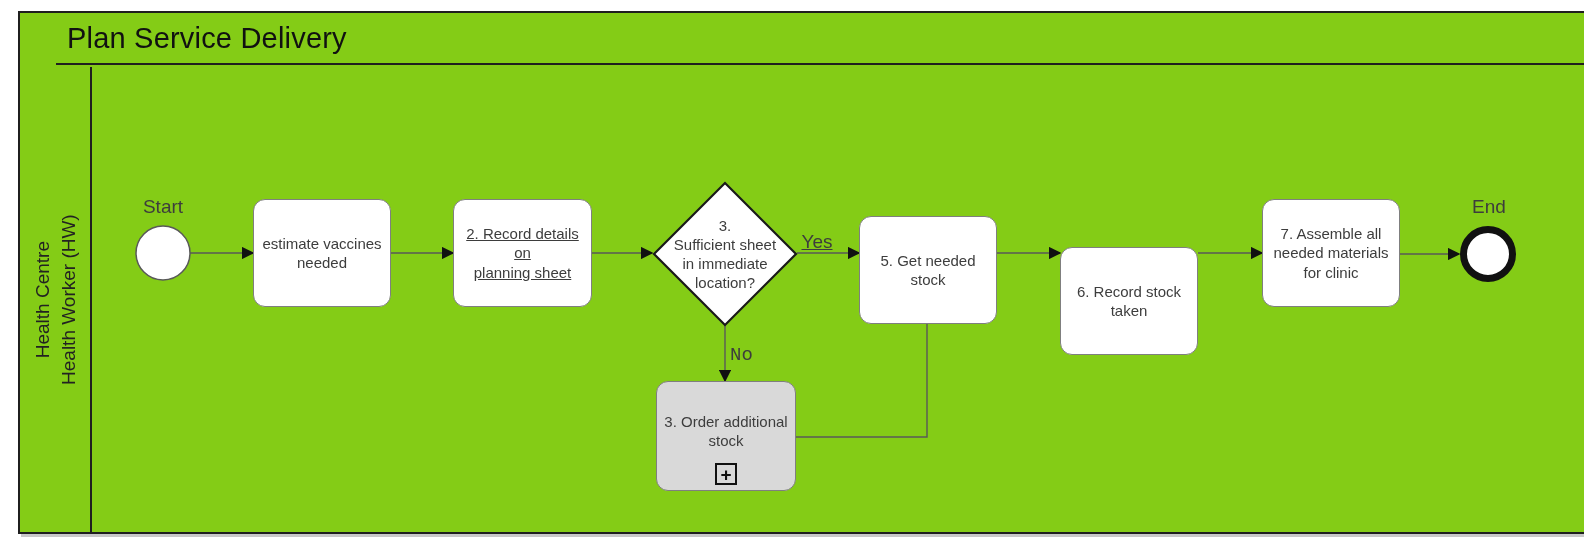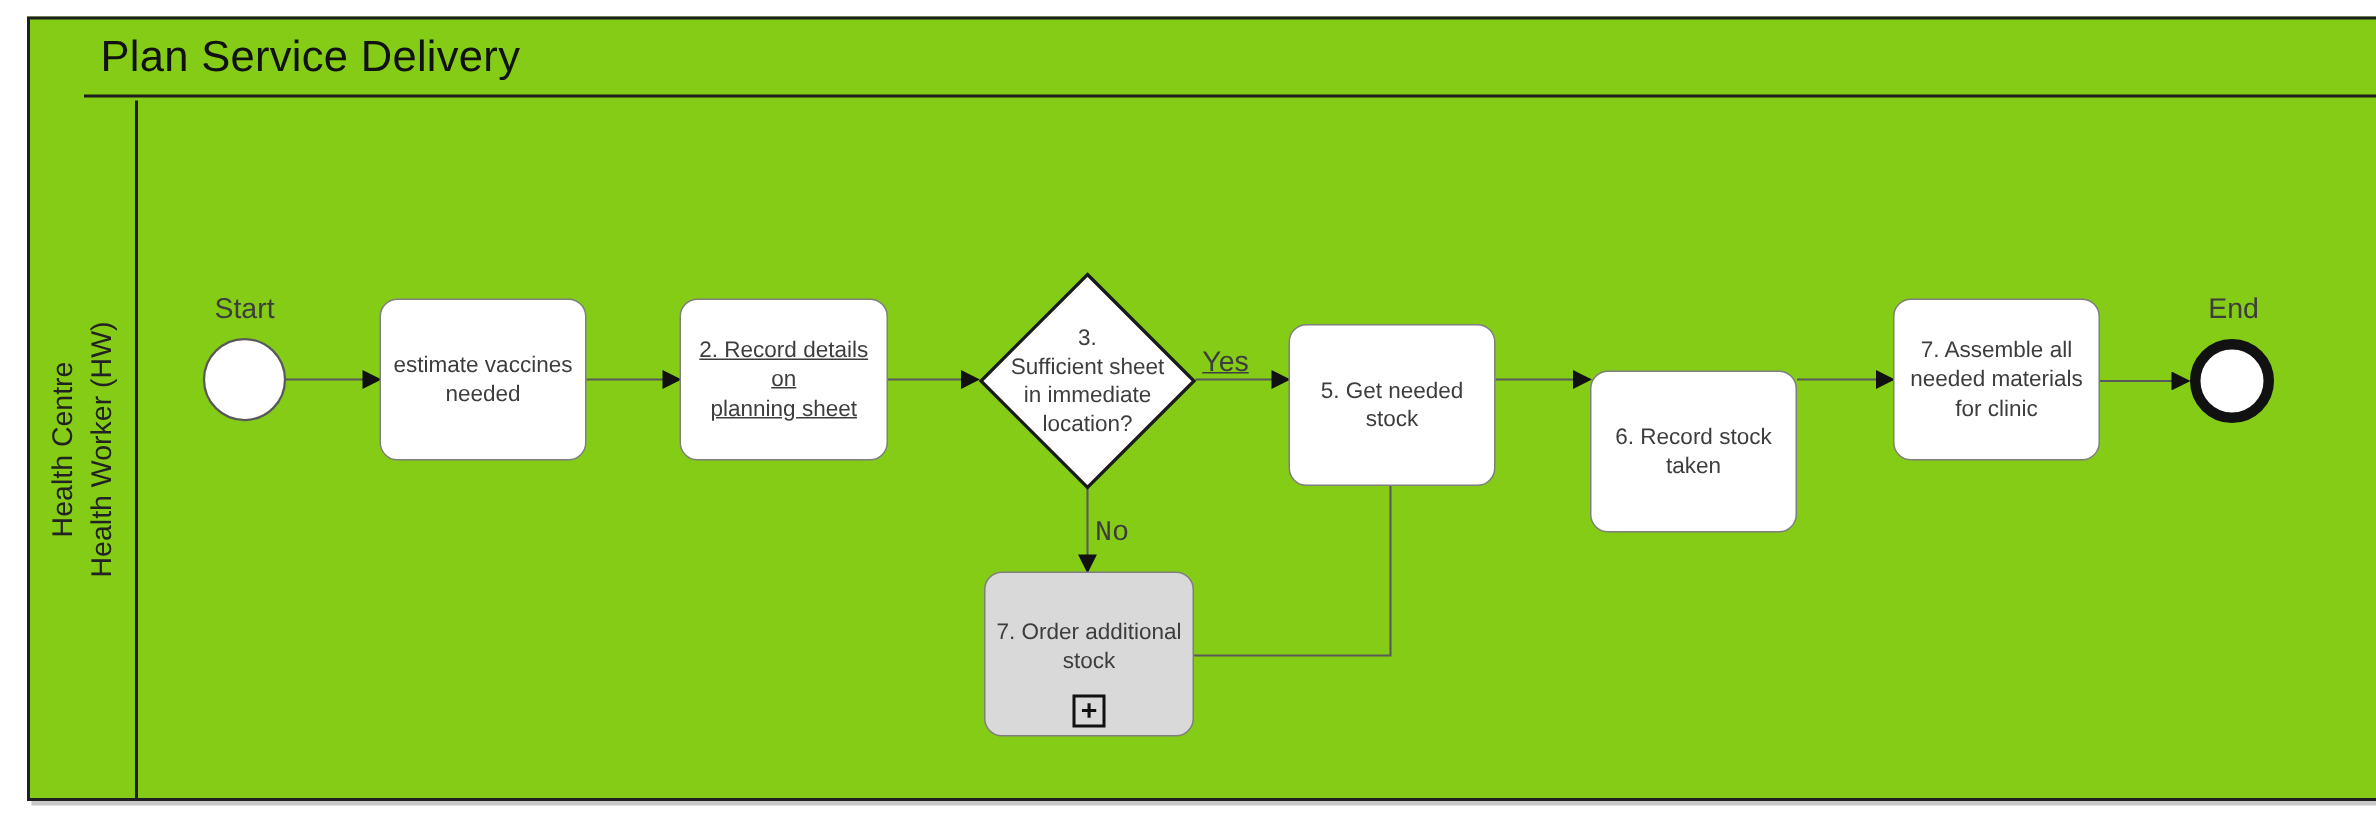--- a/index.html
+++ b/index.html
@@ -121,21 +121,21 @@
     <div class="lines">
       <span>3.</span>
       <span>Sufficient sheet</span>
       <span>in immediate</span>
       <span>location?</span>
     </div>
   </div>
 
   <div class="task subprocess" style="left:656px;top:381px;width:140px;height:110px;padding-bottom:14px;">
     <div class="lines">
-      <span>7. Order additional</span>
+      <span>3. Order additional</span>
       <span>stock</span>
     </div>
     <div class="plus-box">
       <span>+</span>
     </div>
   </div>
 
   <div class="task" style="left:859px;top:199px;width:138px;height:108px;margin-top:17px;">
     <div class="lines">
       <span>5. Get needed stock</span>

